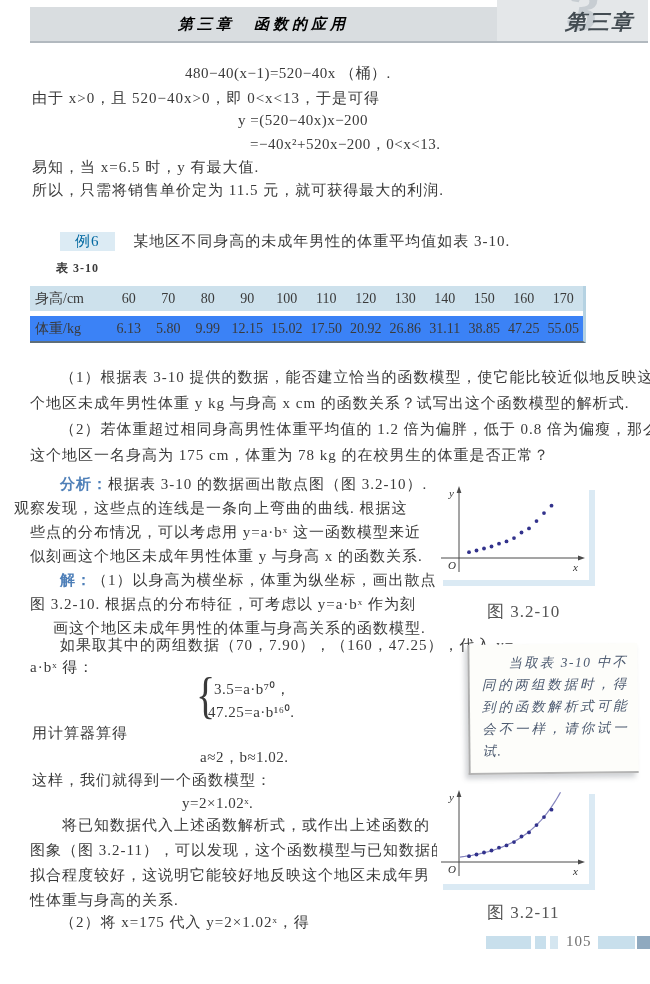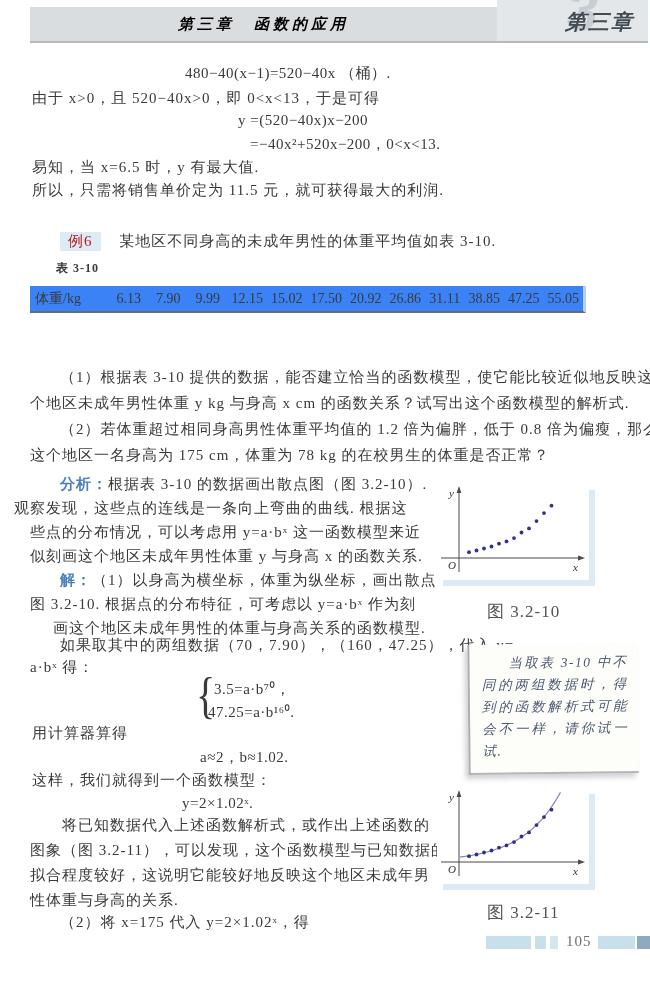--- a/index.html
+++ b/index.html
@@ -14,21 +14,21 @@
   .hdr-left{left:30px;top:7px;width:467px;height:34px;background:#d9dde0;}
   .hdr-left-title{display:block;text-align:center;line-height:34px;font-style:italic;
     font-weight:bold;color:#000000;font-size:15px;letter-spacing:4px;}
   .hdr-right{left:497px;top:0;width:151px;height:41px;background:#e4e7e9;overflow:hidden;}
   .hdr-num{position:absolute;right:50px;top:-22px;font-size:56px;font-weight:bold;font-style:italic;
     color:#c7cdd2;font-family:"Liberation Sans",sans-serif;}
   .hdr-badge{position:absolute;right:14px;top:8px;font-size:21px;font-weight:bold;font-style:italic;
     color:#434c52;letter-spacing:2px;font-family:"Liberation Sans",sans-serif;}
   .hdr-line{left:30px;top:41px;width:618px;height:2px;background:#b2b9bf;}
   
-  .chip{display:inline-block;background:#dcebf4;color:#b91c1c;padding:0 8px;font-size:15px;}
+  .chip{display:inline-block;background:#dcebf4;color:#0369a1;padding:0 15px;font-size:15px;}
   .bold{font-weight:bold;}
   .blue{color:#4e7fb8;font-weight:bold;}
   
   .wtable{position:absolute;left:30px;top:286px;width:553px;border-right:3px solid #b5d2e2;
     border-bottom:2px solid #5f6e79;}
   .trow{display:flex;height:25px;line-height:25px;font-size:14px;}
   .trow1{background:#cde1ec;margin-bottom:5px;}
   .trow2{background:#3b82f6;}
   .tcell{flex:1;text-align:center;}
   .tcell.th{flex:0 0 74px;text-align:left;padding-left:5px;}
@@ -67,24 +67,39 @@
 <div class="abs t15 cjk" style="left:32px;top:158px;">易知，当 x=6.5 时，y 有最大值.</div>
 <div class="abs t15 cjk" style="left:32px;top:181px;">所以，只需将销售单价定为 11.5 元，就可获得最大的利润.</div>
 
 <div class="abs t15 cjk" style="left:60px;top:232px;">
   <span class="chip">例6</span>
   <span style="margin-left:14px;">某地区不同身高的未成年男性的体重平均值如表 3-10.</span>
 </div>
 <div class="abs bold" style="left:32px;top:260px;font-size:12px;letter-spacing:1px;margin-left:24px;">表 3-10</div>
 
 <div class="wtable">
+  <div class="trow trow1">
+      <span class="tcell th">身高/cm</span>
+      <span class="tcell">60</span>
+      <span class="tcell">70</span>
+      <span class="tcell">80</span>
+      <span class="tcell">90</span>
+      <span class="tcell">100</span>
+      <span class="tcell">110</span>
+      <span class="tcell">120</span>
+      <span class="tcell">130</span>
+      <span class="tcell">140</span>
+      <span class="tcell">150</span>
+      <span class="tcell">160</span>
+      <span class="tcell">170</span>
+    </div>
   <div class="trow trow2">
       <span class="tcell th">体重/kg</span>
       <span class="tcell">6.13</span>
-      <span class="tcell">7.90</span>
+      <span class="tcell">5.80</span>
       <span class="tcell">9.99</span>
       <span class="tcell">12.15</span>
       <span class="tcell">15.02</span>
       <span class="tcell">17.50</span>
       <span class="tcell">20.92</span>
       <span class="tcell">26.86</span>
       <span class="tcell">31.11</span>
       <span class="tcell">38.85</span>
       <span class="tcell">47.25</span>
       <span class="tcell">55.05</span>

